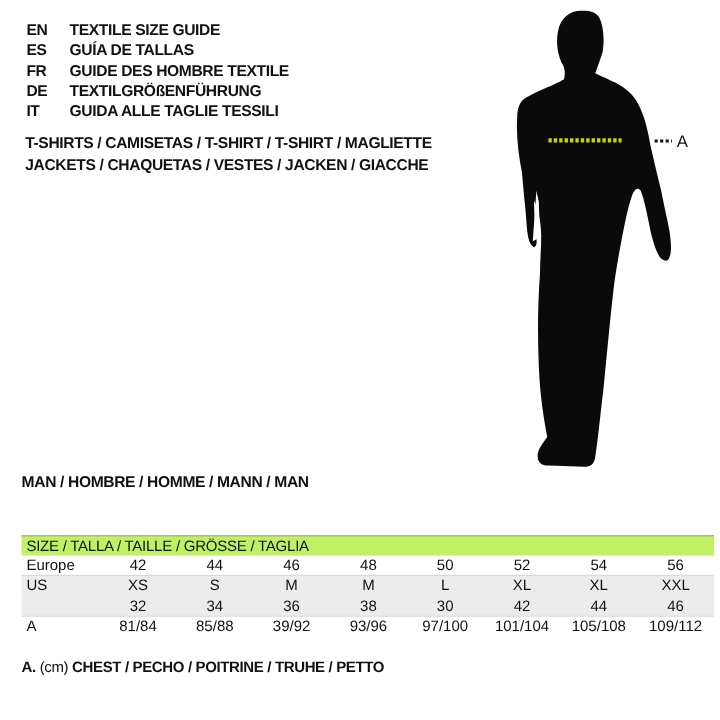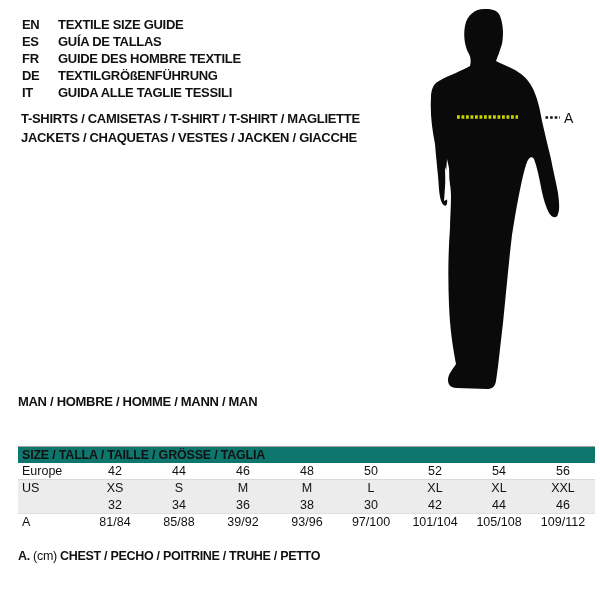--- a/index.html
+++ b/index.html
@@ -17,22 +17,22 @@
   
   .figure{position:absolute;left:400px;top:0;width:200px;height:400px;}
   .figure svg{display:block;width:200px;height:400px;}
   .measure-a{font-family:"Liberation Sans",sans-serif;font-size:14px;fill:#111;}
 
   
   .section-title{position:absolute;left:18px;top:394px;font-weight:700;font-size:13px;letter-spacing:-0.3px;}
 
   
   .size-table{position:absolute;left:18px;top:446px;width:577px;font-size:12.5px;}
-  .thead{background:#0f766e;border-top:1px solid #a3a3a3;height:17px;line-height:17px;
-         padding-left:4px;font-weight:700;letter-spacing:-0.2px;box-sizing:border-box;}
+  .thead{background:#bef264;border-top:1px solid #a3a3a3;height:17px;line-height:17px;
+         padding-left:4px;font-weight:400;letter-spacing:-0.2px;box-sizing:border-box;}
   .trow{display:grid;grid-template-columns:65px repeat(8,1fr);height:17px;line-height:17px;}
   .trow .rlabel{padding-left:4px;text-align:left;}
   .trow .cell{text-align:center;}
   .trow.shaded{background:#ececec;}
   .trow.b-bottom{border-bottom:1px solid #d9d9d9;height:16px;line-height:16px;}
   .trow.b-soft{border-bottom:1px solid #e0e0e0;height:16px;line-height:16px;}
 
   
   .footnote{position:absolute;left:18px;top:549px;font-size:12.5px;font-weight:700;letter-spacing:-0.3px;}
   .footnote .unit{font-weight:400;}

